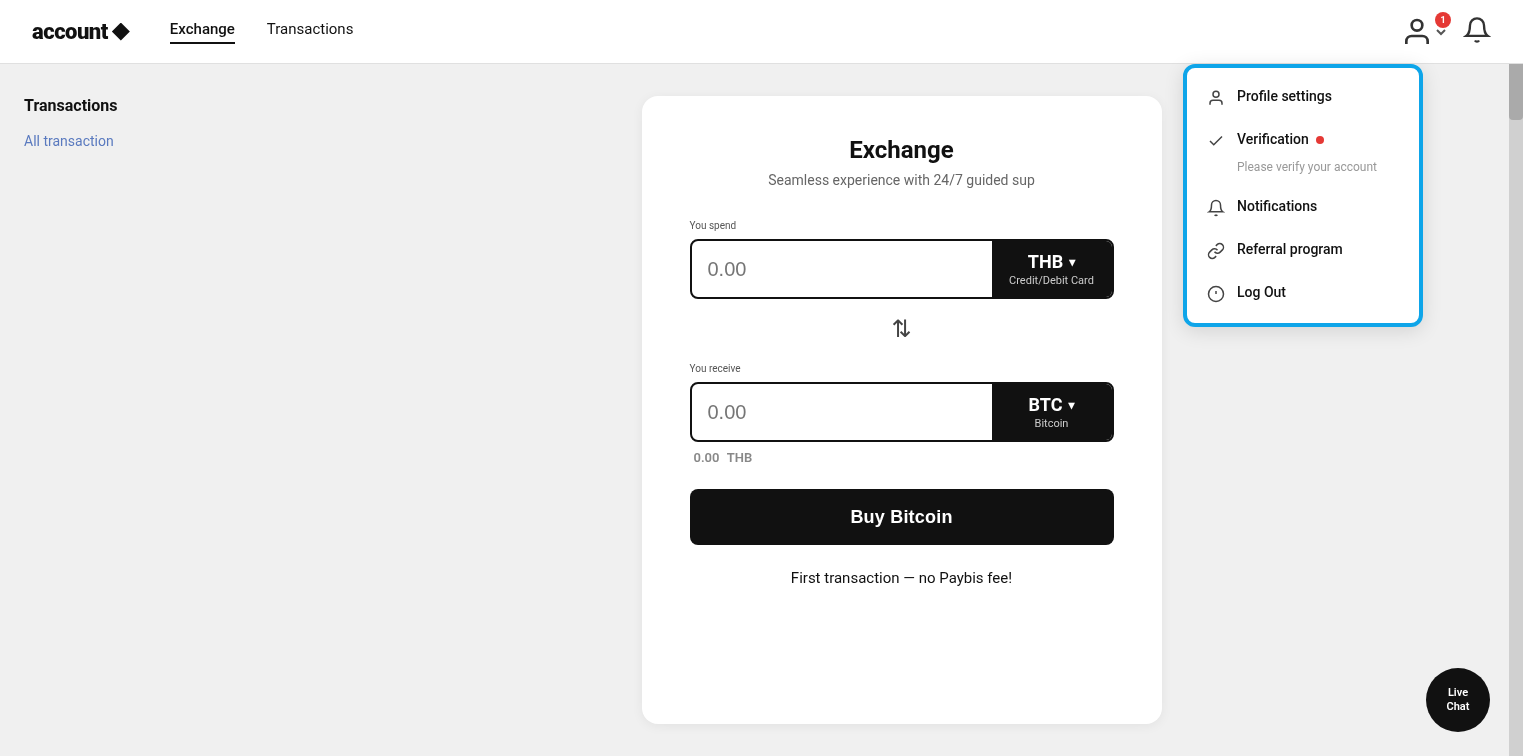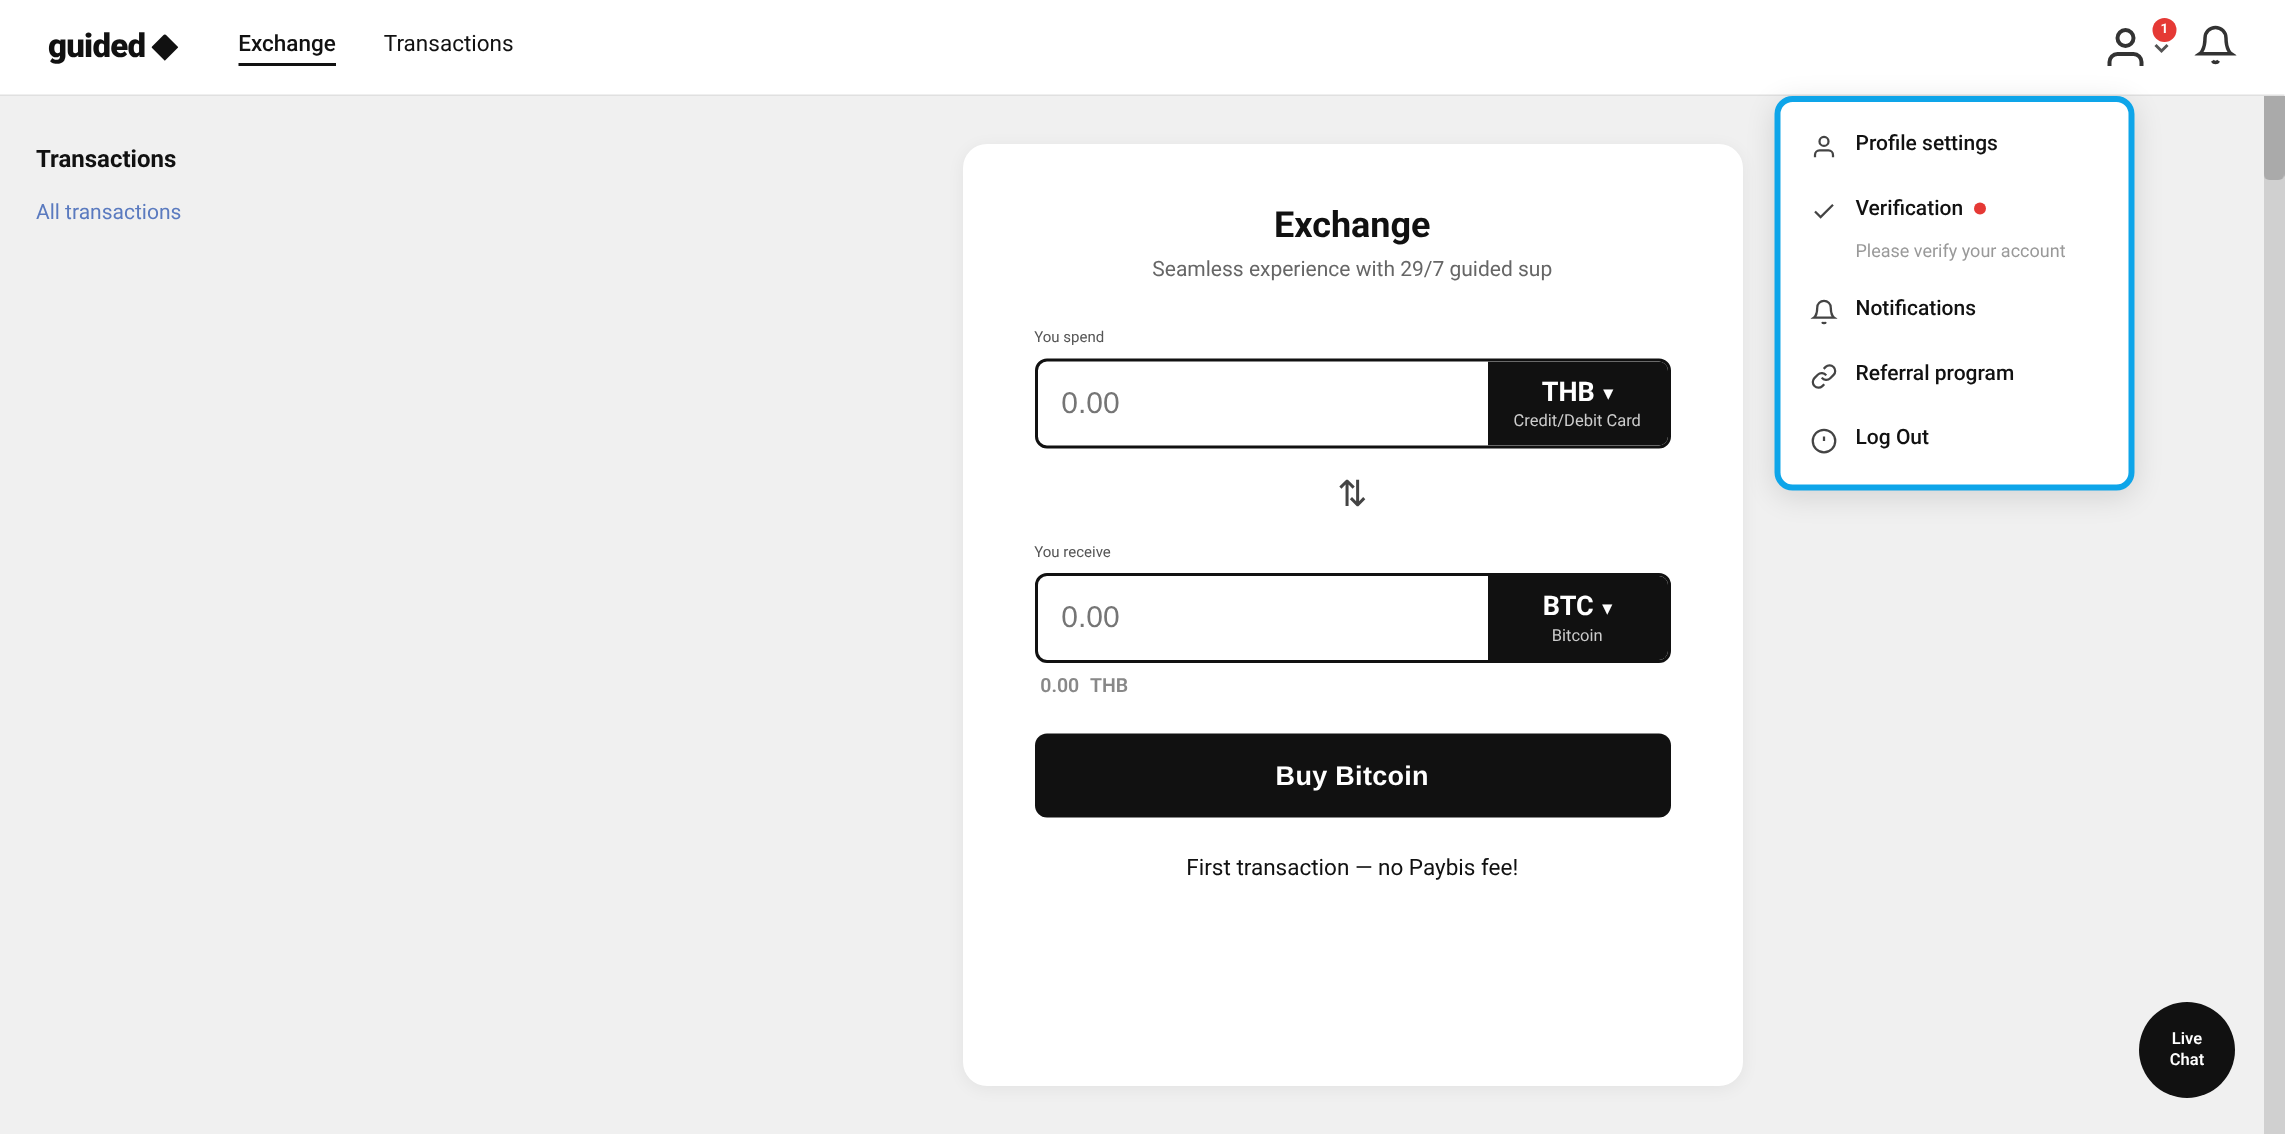--- a/index.html
+++ b/index.html
@@ -335,21 +335,21 @@
       border-radius: 4px;
     }
 
     .spend-section { margin-bottom: 0; }
   </style>
 </head>
 <body>
 
 <header class="header">
   <div class="header-logo">
-    <span>guided</span>
+    <span>account</span>
     <div class="logo-diamond"></div>
   </div>
   <nav class="header-nav">
     <a class="nav-item active">Exchange</a>
     <a class="nav-item">Transactions</a>
   </nav>
   <div class="header-actions">
     <div class="user-icon-wrap">
       <svg class="user-icon" viewBox="0 0 24 24" fill="none" stroke="currentColor" stroke-width="2">
         <path d="M20 21v-2a4 4 0 0 0-4-4H8a4 4 0 0 0-4 4v2"></path>
@@ -418,27 +418,27 @@
         <span class="dropdown-item-label">Log Out</span>
       </div>
     </div>
   </div>
 </header>
 
 <div class="layout">
 
   <aside class="sidebar">
     <div class="sidebar-title">Transactions</div>
-    <a class="sidebar-link">All transactions</a>
+    <a class="sidebar-link">All transaction</a>
   </aside>
 
   <main class="main-content">
     <div class="exchange-card">
       <h1 class="exchange-title">Exchange</h1>
-      <p class="exchange-subtitle">Seamless experience with 29/7 guided sup</p>
+      <p class="exchange-subtitle">Seamless experience with 24/7 guided sup</p>
 
       <div class="spend-section">
         <div class="field-label">You spend</div>
         <div class="input-row">
           <input type="text" class="amount-input" value="" placeholder="0.00" style="">
           <div class="currency-badge">
             <div class="currency-badge-top">
               <span>THB</span>
               <span class="chevron-down">▾</span>
             </div>

